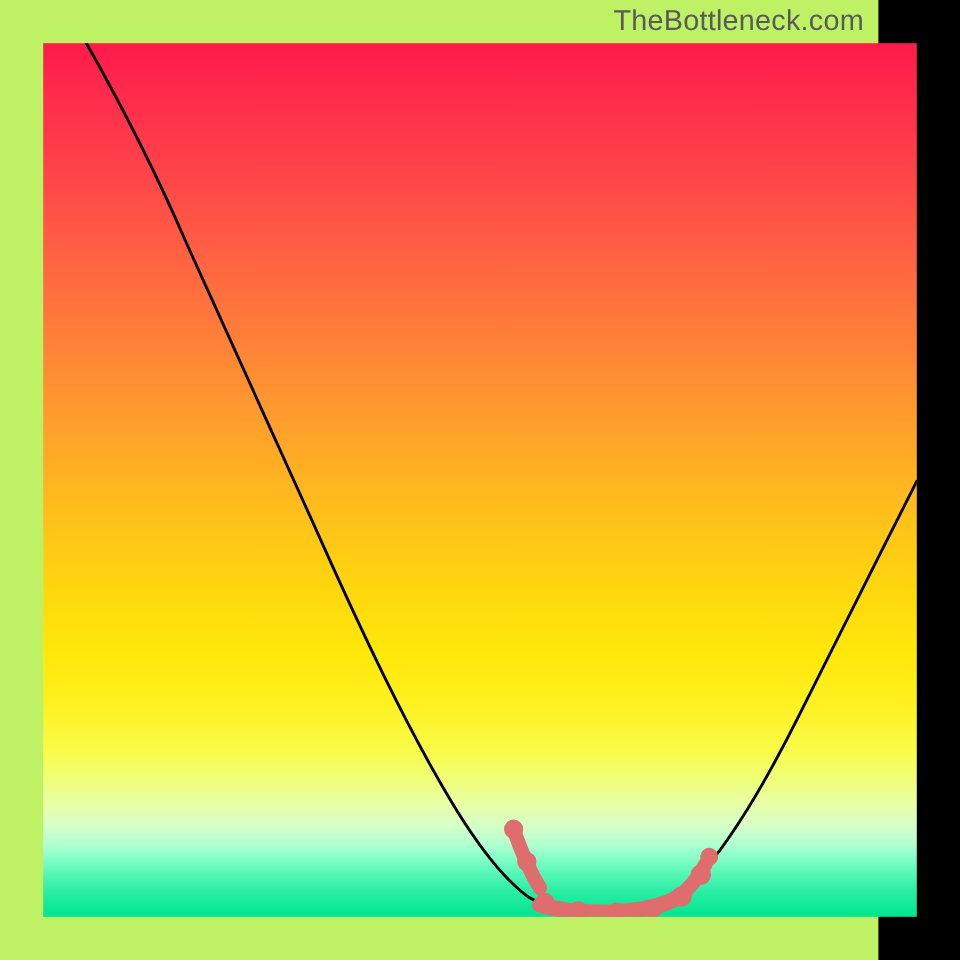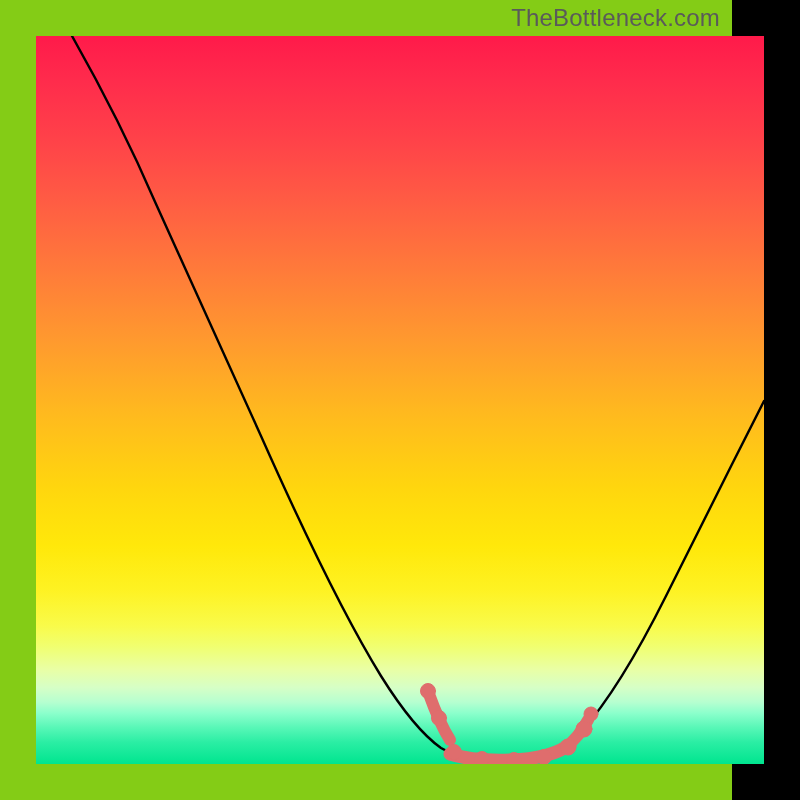--- a/index.html
+++ b/index.html
@@ -1,21 +1,21 @@
 <!DOCTYPE html>
 <html><head>
 <meta charset="utf-8">
 <style>
   * { margin: 0; padding: 0; box-sizing: border-box; }
   html, body { width: 800px; height: 800px; background: #000; overflow: hidden; }
   .container {
     width: 732px;
     height: 800px;
     position: relative;
-    background: #84cc16;
+    background: #bef264;
   }
   .watermark {
     position: absolute;
     top: 4px;
     right: 12px;
     font-family: Arial, Helvetica, sans-serif;
     font-size: 24px;
     font-weight: 400;
     color: #5a5a5a;
     letter-spacing: 0.2px;

